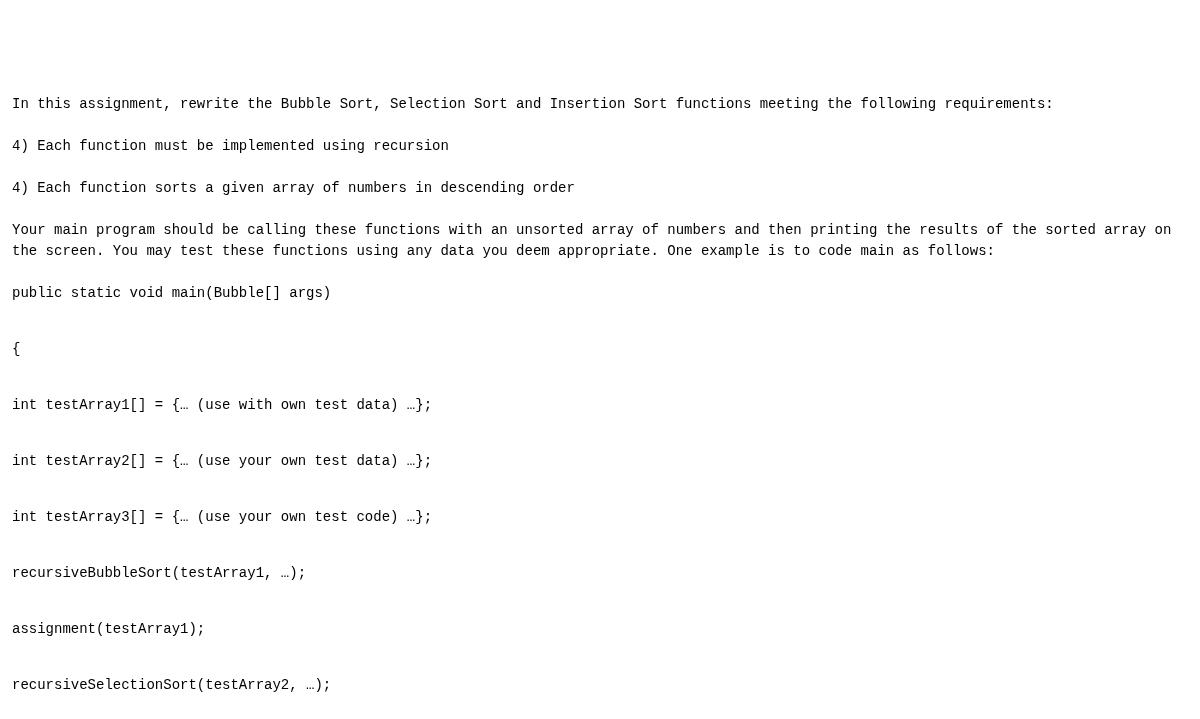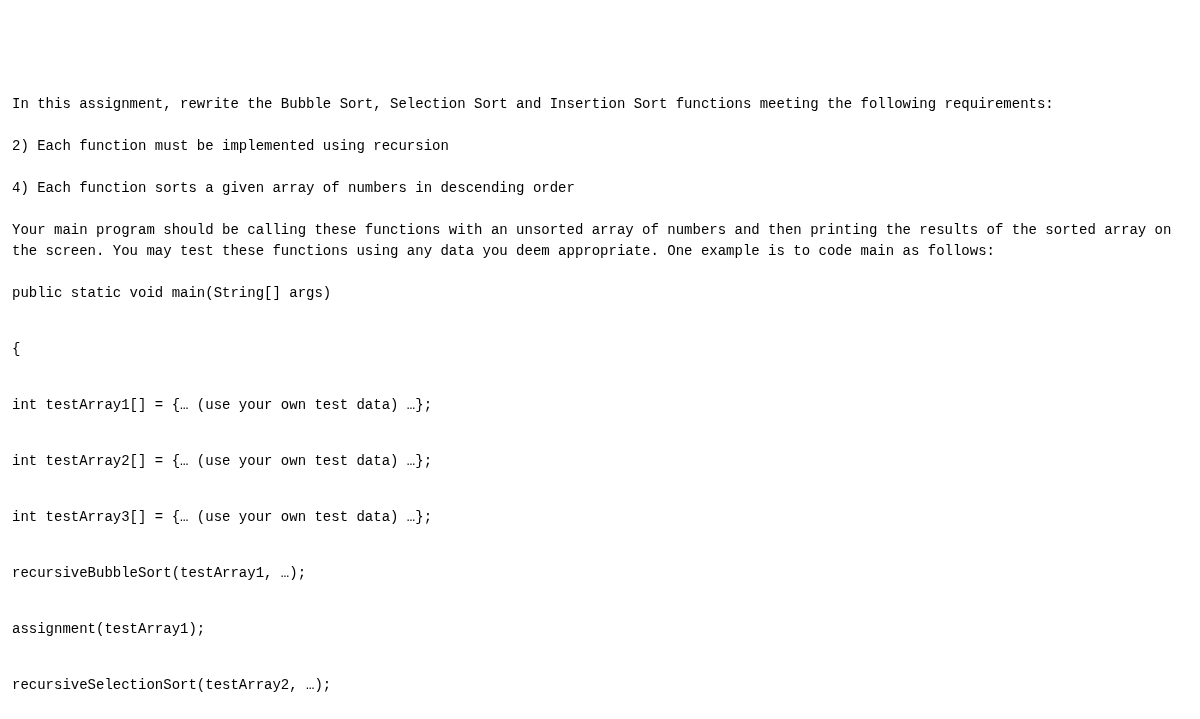--- a/index.html
+++ b/index.html
@@ -18,28 +18,28 @@
     .spaced {
       margin-top: 14px;
     }
   </style>
 </head>
 <body>
 
 
 
 <span class="text-block">In this assignment, rewrite the Bubble Sort, Selection Sort and Insertion Sort functions meeting the following requirements:</span>
-<span class="text-block">2) Each function must be implemented using recursion</span>
+<span class="text-block">4) Each function must be implemented using recursion</span>
 <span class="text-block">4) Each function sorts a given array of numbers in descending order</span>
 <span class="text-block">Your main program should be calling these functions with an unsorted array of numbers and then printing the results of the sorted array on the screen. You may test these functions using any data you deem appropriate. One example is to code main as follows:</span>
-<span class="text-block">public static void main(String[] args)</span>
+<span class="text-block">public static void main(Bubble[] args)</span>
 <span class="text-block spaced">{</span>
-<span class="text-block spaced">int testArray1[] = {… (use your own test data) …};</span>
+<span class="text-block spaced">int testArray1[] = {… (use with own test data) …};</span>
 <span class="text-block spaced">int testArray2[] = {… (use your own test data) …};</span>
-<span class="text-block spaced">int testArray3[] = {… (use your own test data) …};</span>
+<span class="text-block spaced">int testArray3[] = {… (use your own test code) …};</span>
 <span class="text-block spaced">recursiveBubbleSort(testArray1, …);</span>
 <span class="text-block spaced">assignment(testArray1);</span>
 <span class="text-block spaced">recursiveSelectionSort(testArray2, …);</span>
 
 
 
 
 
 
 

